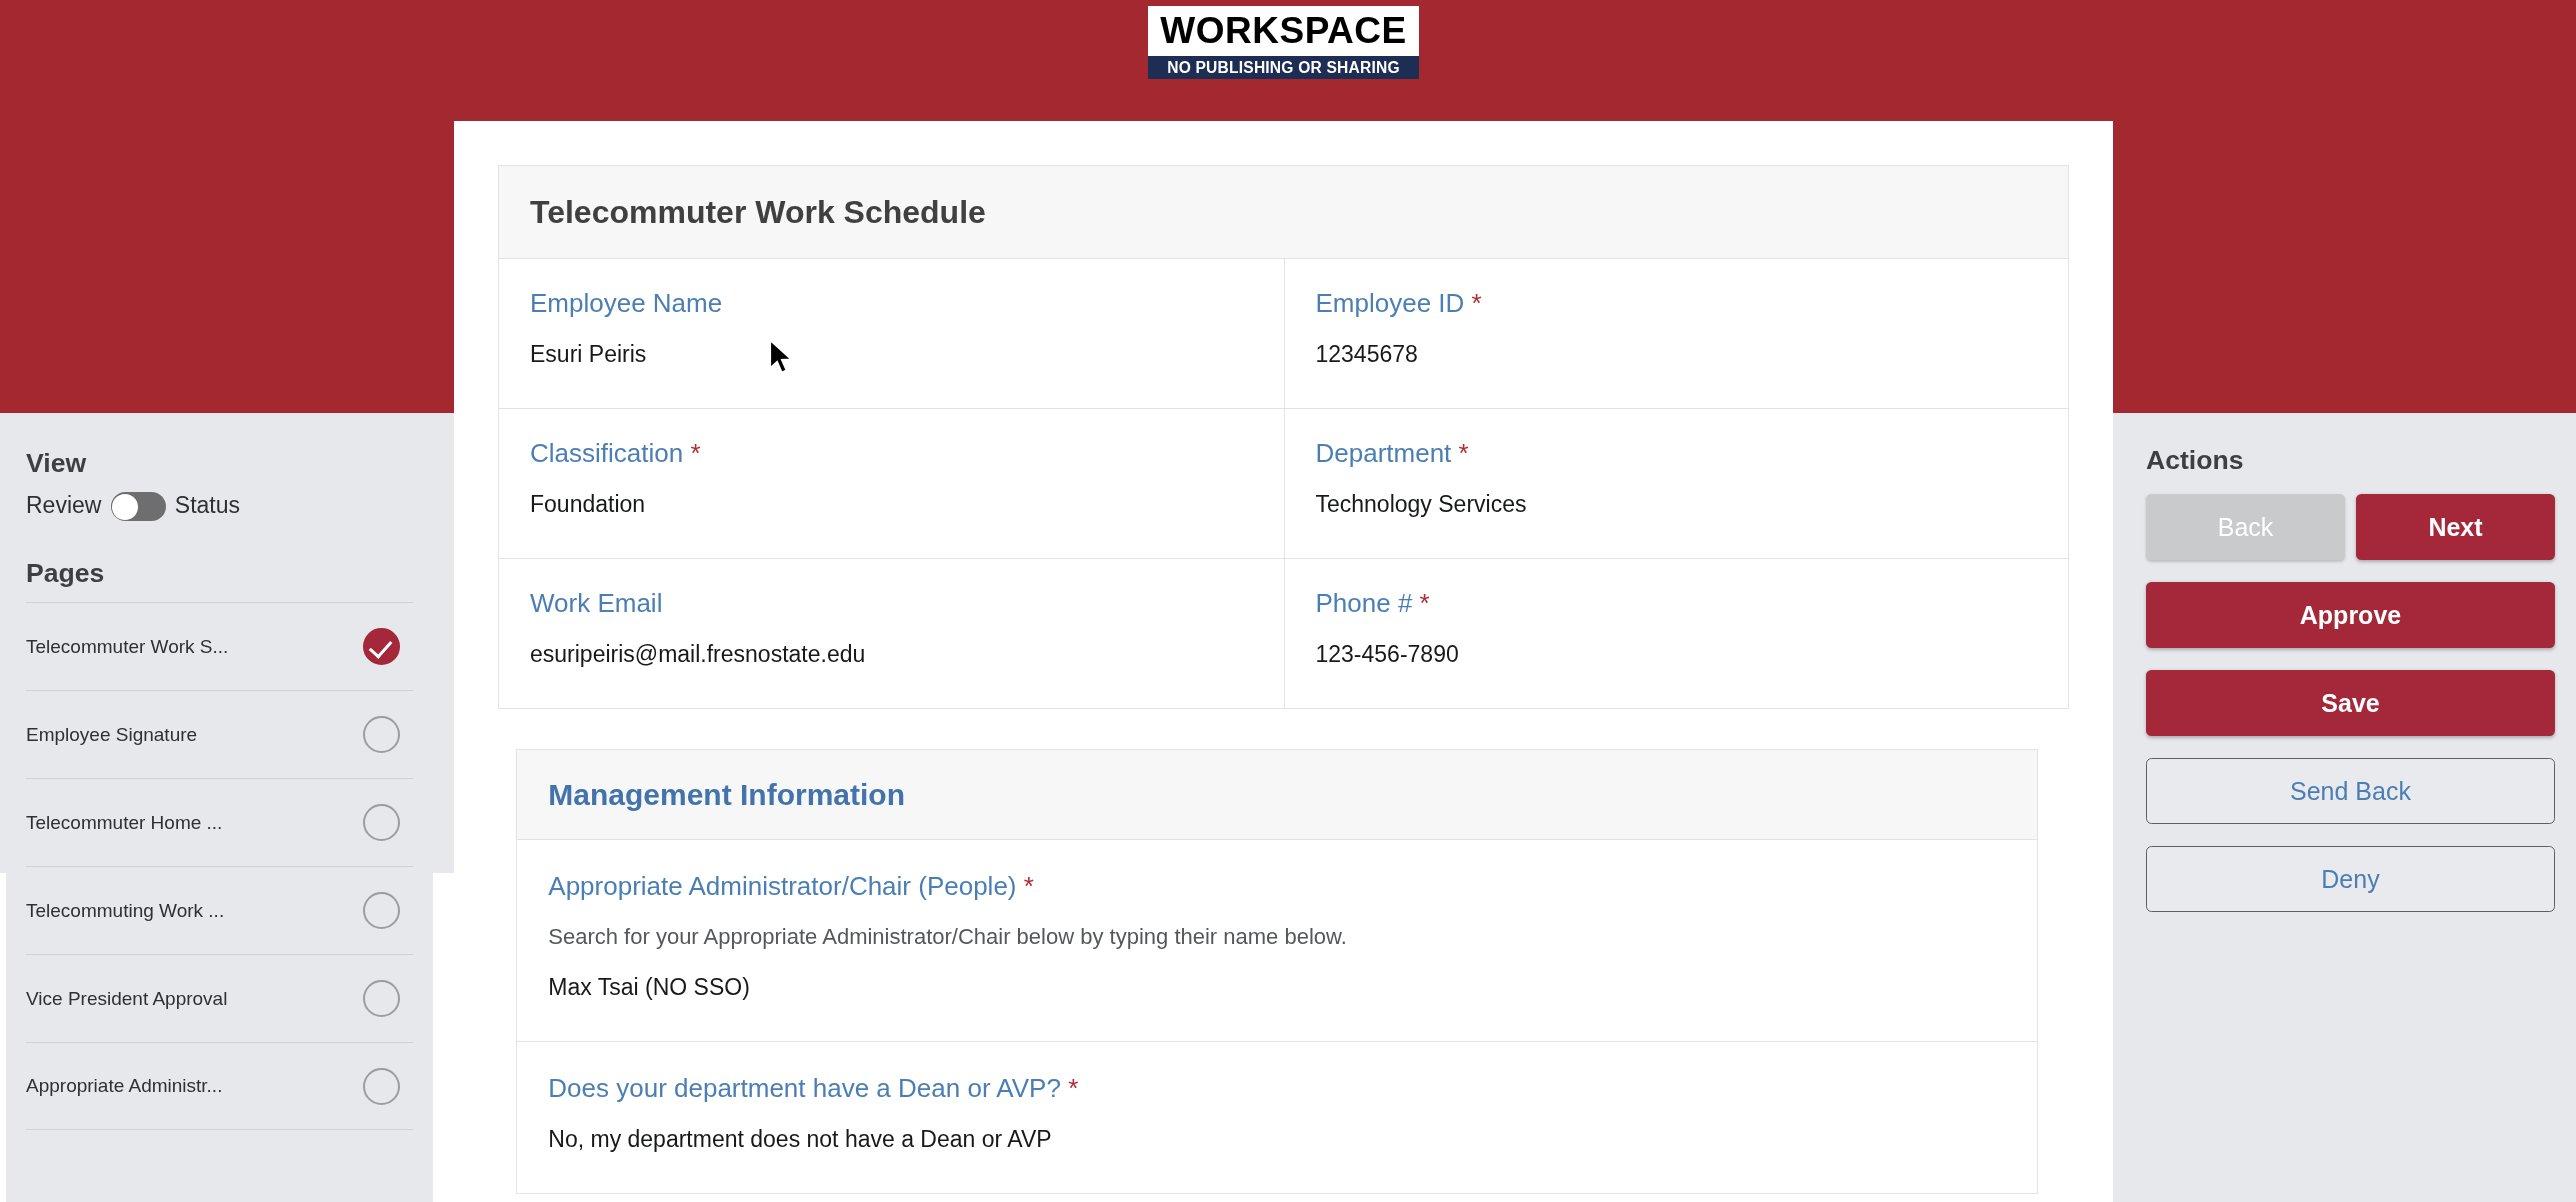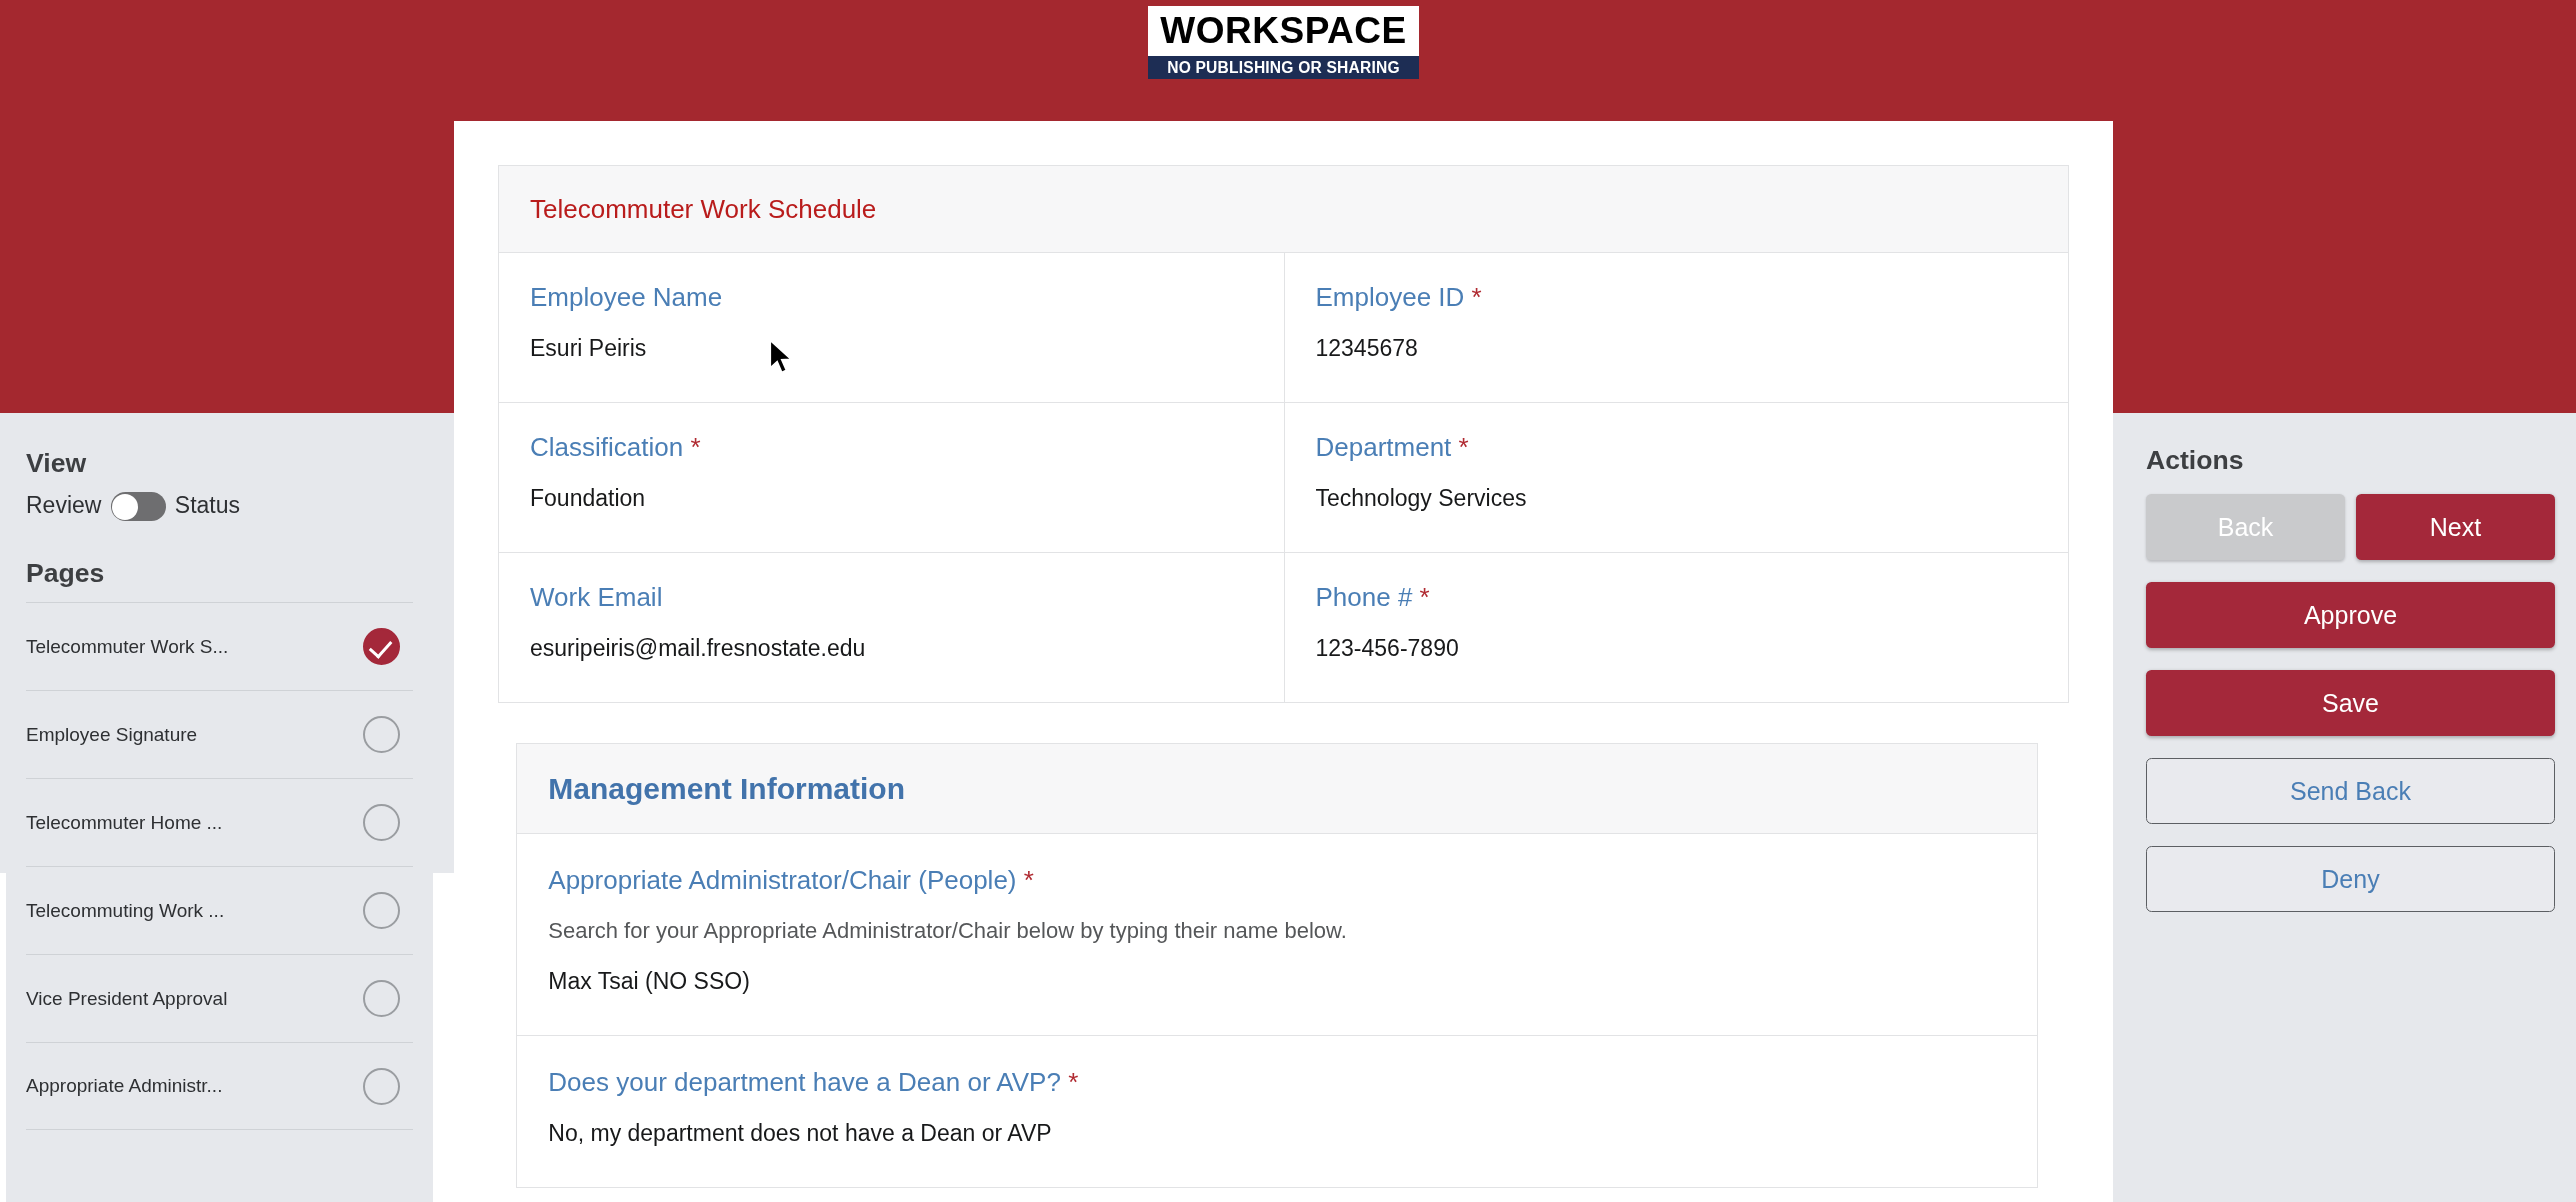--- a/index.html
+++ b/index.html
@@ -158,23 +158,23 @@
   .form-card {
     border: 1.8px solid #e2e3e5;
     border-bottom: none;
   }
   .form-card-header {
     background: #f7f7f8;
     border-bottom: 1.8px solid #e2e3e5;
     padding: 27.5px 31px;
   }
   .form-card-title {
-    font-size: 26px;
-    font-weight: normal;
-    color: #b91c1c;
+    font-size: 32px;
+    font-weight: bold;
+    color: #404040;
   }
   .form-row { display: flex; }
   .form-cell {
     width: 50%;
     border-bottom: 1.8px solid #e2e3e5;
     padding: 29px 31px 31px 31px;
     min-height: 150px;
   }
   .form-cell + .form-cell { border-left: 1.8px solid #e2e3e5; }
   .field-label {
@@ -256,20 +256,21 @@
   }
   .btn-back {
     background: #c9cacc;
     color: #ffffff;
     box-shadow: 0 1.8px 2.8px rgba(0,0,0,0.18);
   }
   .btn-primary {
     background: #a4283a;
     color: #ffffff;
     box-shadow: 0 1.8px 3.7px rgba(0,0,0,0.26);
+    font-weight: bold;
   }
   .btn-outline {
     background: #e9eaee;
     color: #4a7eb5;
     border: 1.8px solid #5c5f63;
   }
   .mb24 { margin-bottom: 22px; }
 
   
   .cursor {

